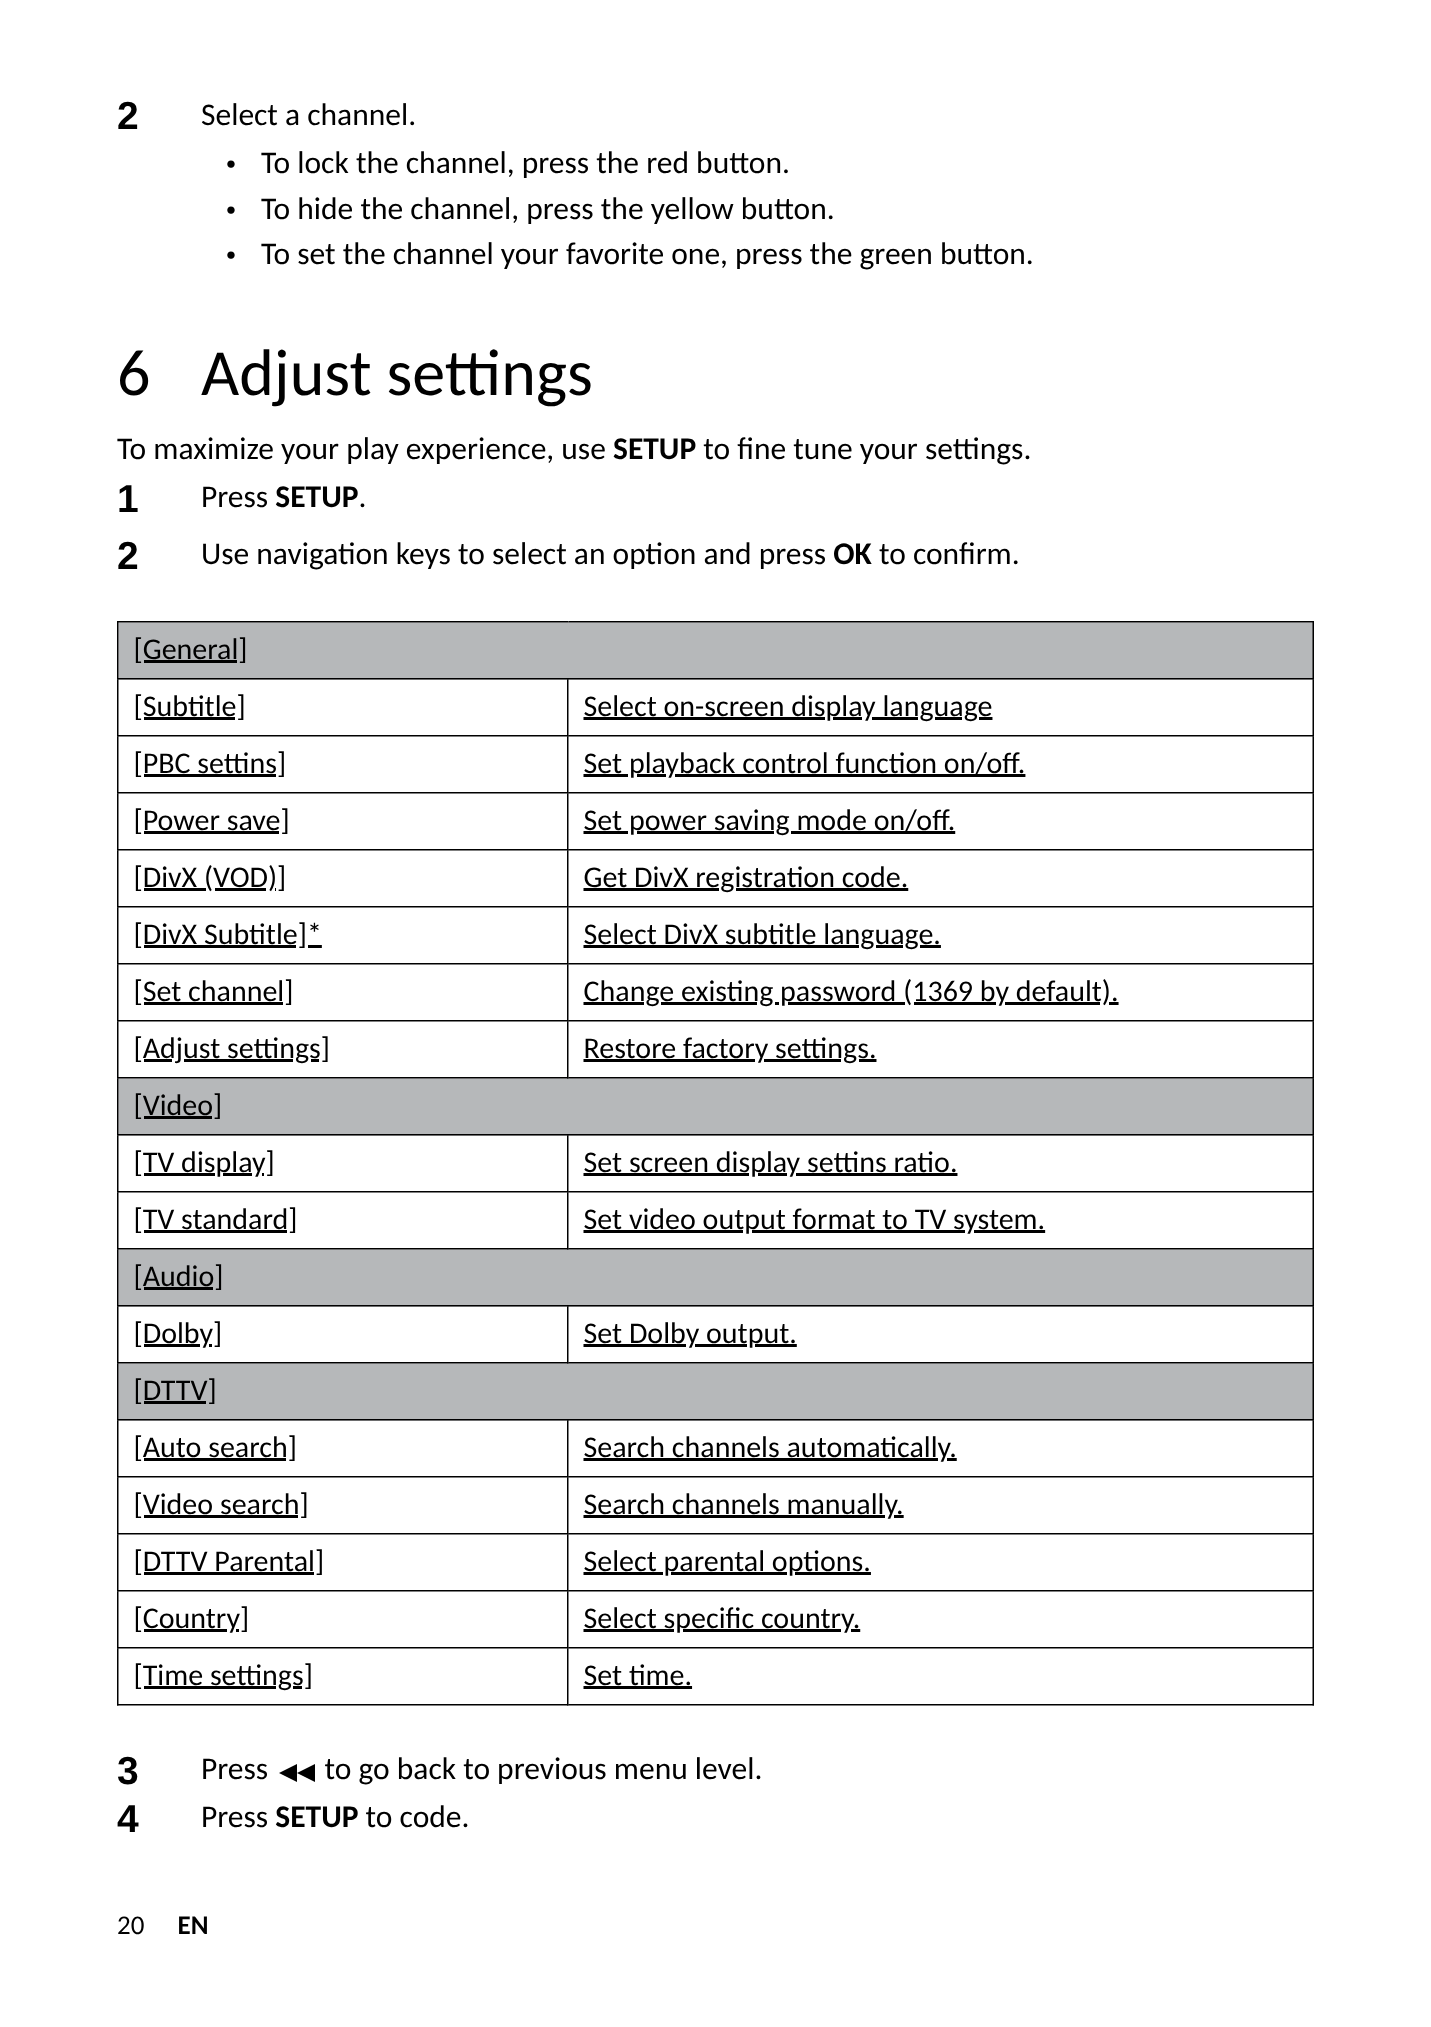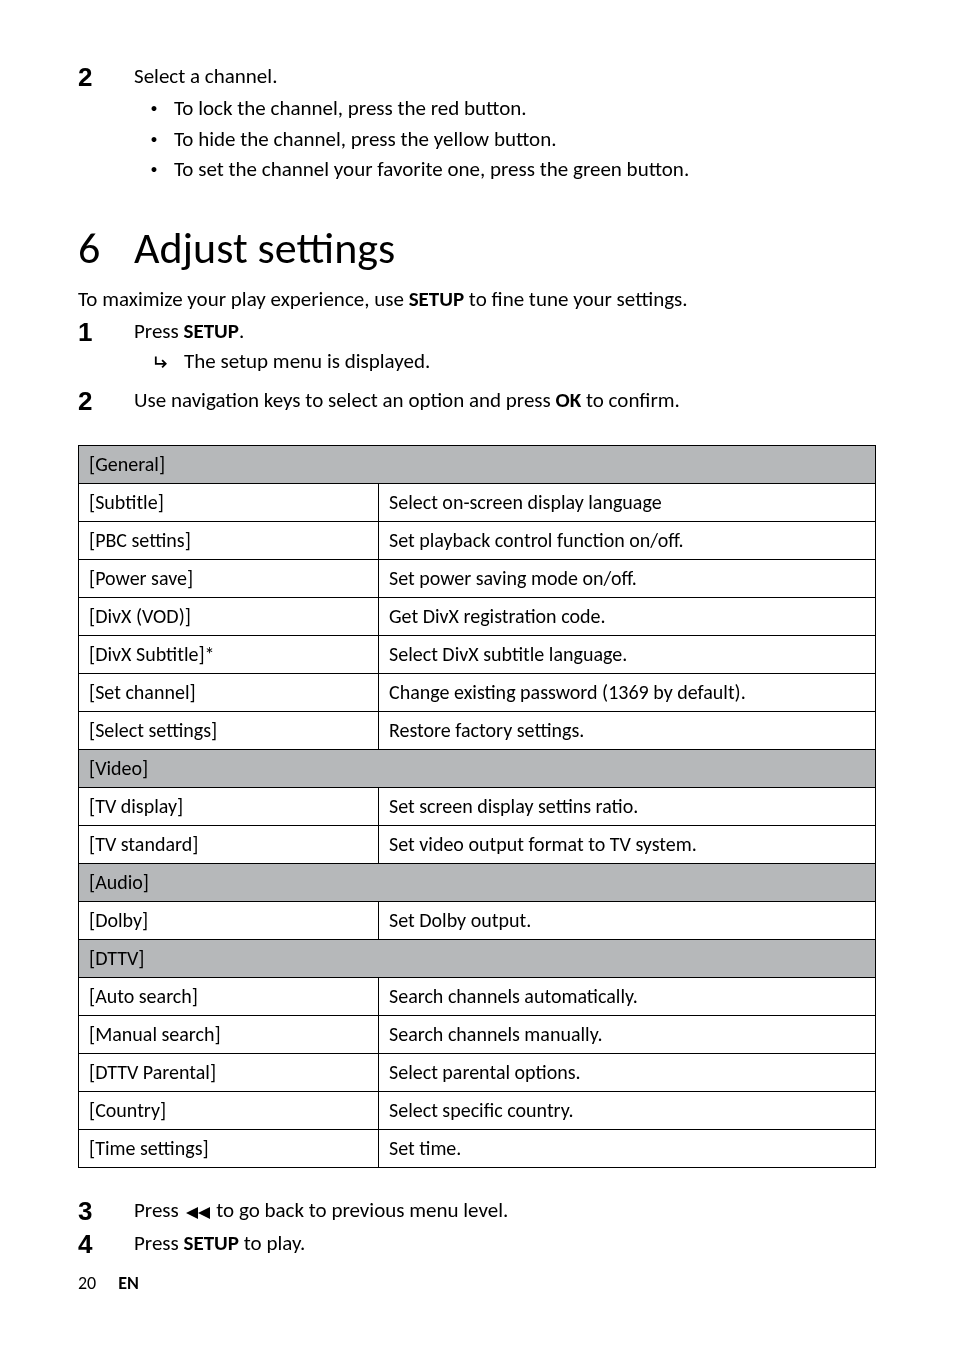--- a/index.html
+++ b/index.html
@@ -87,20 +87,21 @@
       margin-bottom: 4px;
     }
     .b {
       font-weight: 600;
     }
     table.settings {
       width: 100%;
       border-collapse: collapse;
       margin-top: 30px;
       font-size: 20px;
+      text-decoration: underline;
     }
     table.settings td {
       border: 1px solid #000;
       padding: 5px 8px 5px 10px;
       vertical-align: middle;
       font-weight: 300;
     }
     table.settings tr.header-row td {
       background: #b6b8ba;
       font-weight: 400;
@@ -165,28 +166,20 @@
 </h1>
 
 <p class="intro-text">
   <span>To maximize your play experience, use </span><span class="b">SETUP</span><span> to fine tune your settings.</span>
 </p>
 
 <div class="num-list">
   <div class="step-num">1</div>
   <div class="step-body">
     <span>Press </span><span class="b">SETUP</span><span>.</span>
-    <div class="sub-arrow-line">
-      <span class="arrow-icon">
-        <svg viewBox="0 0 20 16">
-            <path d="M2 2 L2 10 L12 10 M9 6 L13 10 L9 14" fill="none" stroke="#000" stroke-width="2"></path>
-          </svg>
-      </span>
-      <span>The setup menu is displayed.</span>
-    </div>
   </div>
 </div>
 
 <div class="step-gap"></div>
 
 <div class="num-list">
   <div class="step-num">2</div>
   <div class="step-body">
     <span>Use navigation keys to select an option and press </span><span class="b">OK</span><span> to confirm.</span>
   </div>
@@ -215,21 +208,21 @@
       </tr>
       <tr>
         <td class="key">[DivX Subtitle]*</td>
         <td>Select DivX subtitle language.</td>
       </tr>
       <tr>
         <td class="key">[Set channel]</td>
         <td>Change existing password (1369 by default).</td>
       </tr>
       <tr>
-        <td class="key">[Select settings]</td>
+        <td class="key">[Adjust settings]</td>
         <td>Restore factory settings.</td>
       </tr>
       <tr class="header-row">
         <td colspan="2">[Video]</td>
       </tr>
       <tr>
         <td class="key">[TV display]</td>
         <td>Set screen display settins ratio.</td>
       </tr>
       <tr>
@@ -244,21 +237,21 @@
         <td>Set Dolby output.</td>
       </tr>
       <tr class="header-row">
         <td colspan="2">[DTTV]</td>
       </tr>
       <tr>
         <td class="key">[Auto search]</td>
         <td>Search channels automatically.</td>
       </tr>
       <tr>
-        <td class="key">[Manual search]</td>
+        <td class="key">[Video search]</td>
         <td>Search channels manually.</td>
       </tr>
       <tr>
         <td class="key">[DTTV Parental]</td>
         <td>Select parental options.</td>
       </tr>
       <tr>
         <td class="key">[Country]</td>
         <td>Select specific country.</td>
       </tr>
@@ -277,20 +270,20 @@
     <span>Press </span><span class="rewind-icon"><svg viewBox="0 0 28 16">
           <polygon points="14,2 14,14 2,8" fill="#000"></polygon>
           <polygon points="26,2 26,14 14,8" fill="#000"></polygon>
         </svg></span><span> to go back to previous menu level.</span>
   </div>
 </div>
 
 <div class="num-list">
   <div class="step-num">4</div>
   <div class="step-body">
-    <span>Press </span><span class="b">SETUP</span><span> to play.</span>
+    <span>Press </span><span class="b">SETUP</span><span> to code.</span>
   </div>
 </div>
 
 <div class="footer">
   <span class="pnum">20</span>
   <span class="lang">EN</span>
 </div>
 
 </body></html>

